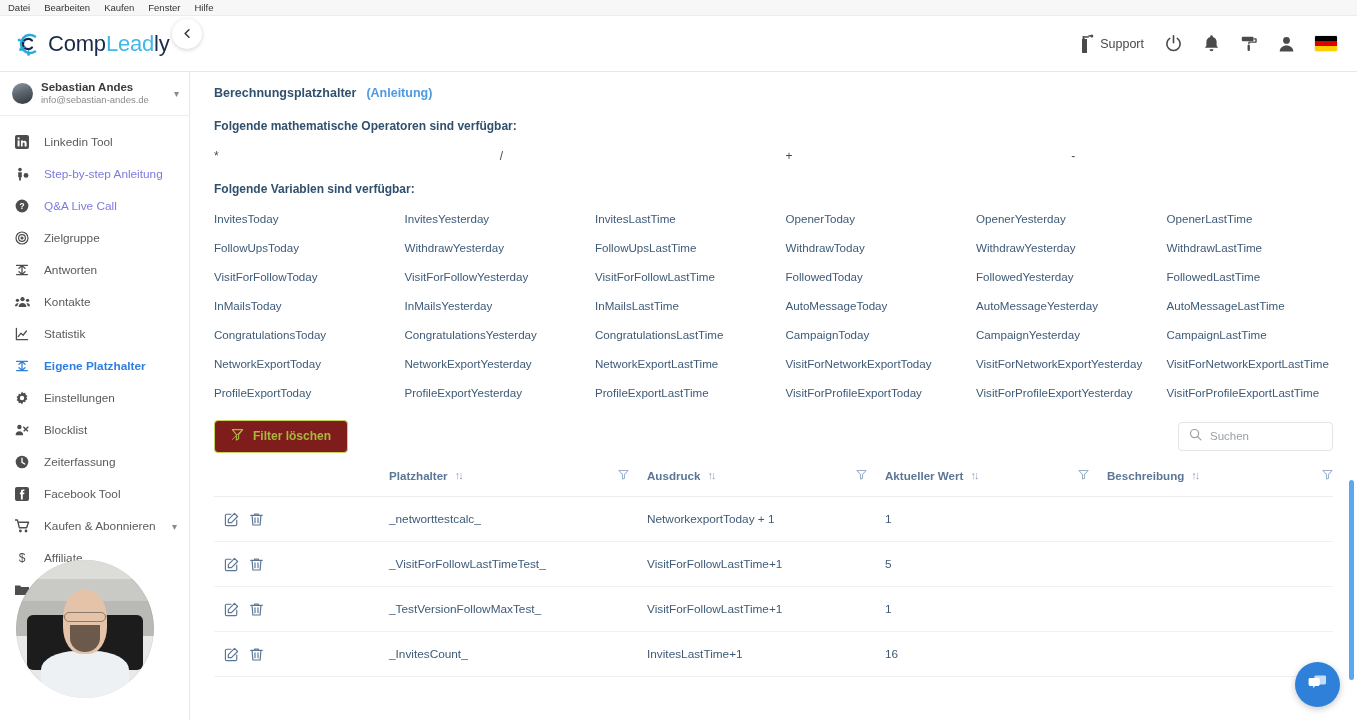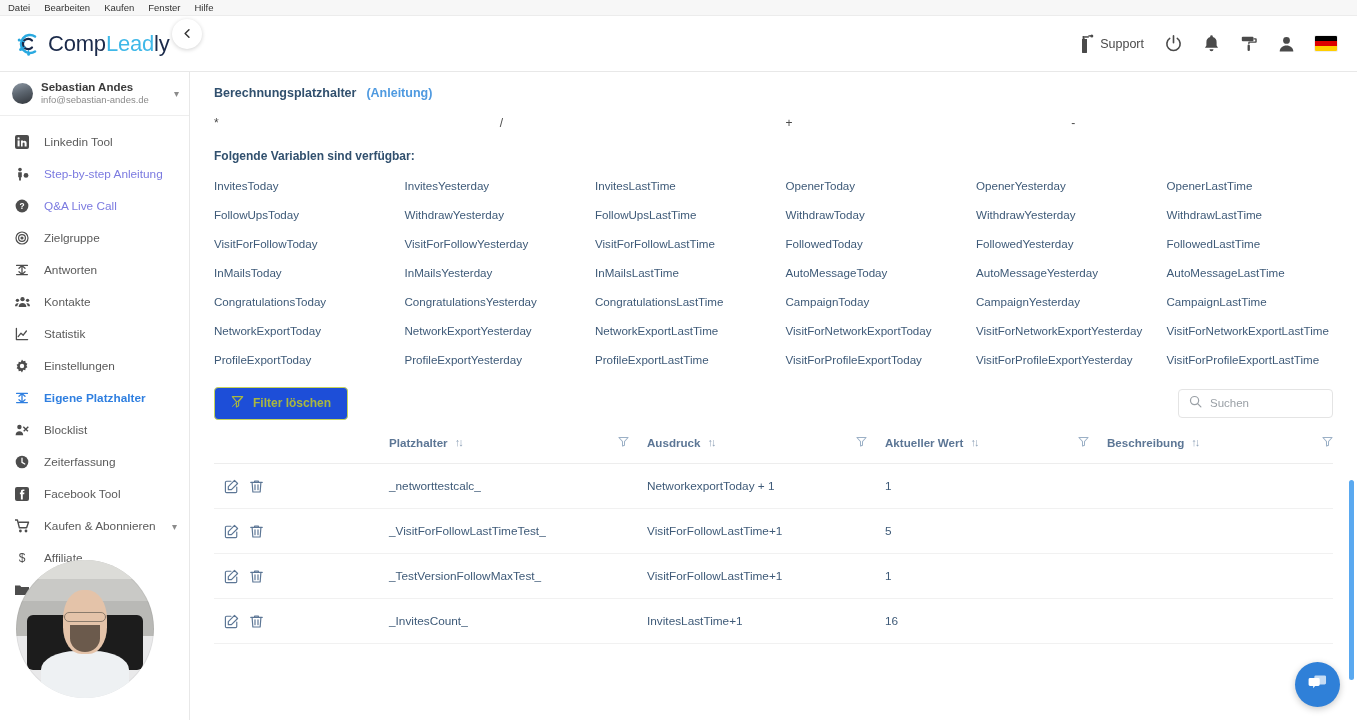--- a/index.html
+++ b/index.html
@@ -120,21 +120,21 @@
 
   .vars { margin-top: 16px; display: grid; grid-template-columns: repeat(6, 1fr); row-gap: 16px; }
   .vars div { font-size: 11.6px; color: #3e5a78; white-space: nowrap; }
 
   .toolbar {
     margin-top: 20px; display: flex; align-items: center;
     padding-right: 24px; height: 34px;
   }
   .btn-filter {
     height: 33px; padding: 0 16px; border: 1px solid #c6d45a; border-radius: 4px;
-    background: #1d4ed8; color: #aab73f; font-size: 12px; font-weight: 700;
+    background: #7f1d1d; color: #aab73f; font-size: 12px; font-weight: 700;
     display: flex; align-items: center; gap: 9px; cursor: pointer;
   }
   .btn-filter svg { width: 13px; height: 13px; }
   .search-box {
     margin-left: auto; width: 155px; height: 29px;
     border: 1px solid #e4e4e4; border-radius: 4px; background: #fff;
     display: flex; align-items: center; gap: 8px; padding: 0 10px;
   }
   .search-box svg { width: 13px; height: 13px; flex: 0 0 13px; color: #9aa0a6; }
   .search-box input {
@@ -360,37 +360,37 @@
       <div class="nav-item">
         <span class="ic">
           <svg width="14" height="14" viewBox="0 0 14 14" fill="none" stroke="#4d4d4d" stroke-width="1.3" stroke-linecap="round" stroke-linejoin="round">
               <path d="M1.4 1.4v11.2h11.2"></path>
               <path d="M3.2 9.6 6 6.2l2.2 2 3.2-4.2"></path>
             </svg>
         </span>
         <span>Statistik</span>
       </div>
 
+      <div class="nav-item active">
+        <span class="ic">
+          <svg width="14" height="14" viewBox="0 0 14 14" fill="none" stroke="#2f7fe0" stroke-width="1.3" stroke-linecap="round">
+              <path d="M1.6 2.4h10.8M7 2.4v9.2M4 5.2 7 2.6l3 2.6M4 8.8 7 11.4l3-2.6M1.6 11.6h10.8"></path>
+            </svg>
+        </span>
+        <span>Eigene Platzhalter</span>
+      </div>
+
       <div class="nav-item">
         <span class="ic">
           <svg width="14" height="14" viewBox="0 0 14 14" fill="#4d4d4d">
               <path d="M7 0.6 8.3 2.2l2-.5.3 2 1.8 1-1 1.8 1 1.8-1.8 1-.3 2-2-.5L7 13.4 5.7 11.8l-2 .5-.3-2-1.8-1 1-1.8-1-1.8 1.8-1 .3-2 2 .5z"></path>
               <circle cx="7" cy="7" r="2.2" fill="#fff"></circle>
             </svg>
         </span>
         <span>Einstellungen</span>
-      </div>
-
-      <div class="nav-item active">
-        <span class="ic">
-          <svg width="14" height="14" viewBox="0 0 14 14" fill="none" stroke="#2f7fe0" stroke-width="1.3" stroke-linecap="round">
-              <path d="M1.6 2.4h10.8M7 2.4v9.2M4 5.2 7 2.6l3 2.6M4 8.8 7 11.4l3-2.6M1.6 11.6h10.8"></path>
-            </svg>
-        </span>
-        <span>Eigene Platzhalter</span>
       </div>
 
       <div class="nav-item">
         <span class="ic">
           <svg width="14" height="14" viewBox="0 0 14 14" fill="#4d4d4d">
               <circle cx="4.4" cy="4" r="2.2"></circle>
               <path d="M.6 12.2c0-2.4 1.7-4 3.8-4s3.8 1.6 3.8 4z"></path>
               <path d="M8.8 3.2 13.4 7.8l-1 1-4.6-4.6z"></path>
               <path d="M13.4 3.2 8.8 7.8l1 1 4.6-4.6z" transform="translate(-0.6,0)"></path>
             </svg>
@@ -459,20 +459,21 @@
       <div class="wc-beard"></div>
     </div>
   </div>
 
   <div class="main">
 
     <div class="sec-title">
       <span>Berechnungsplatzhalter</span><span class="link">(Anleitung)</span>
     </div>
 
+    <div class="sec-sub">Folgende mathematische Operatoren sind verfügbar:</div>
 
     <div class="ops-row">
       <div>*</div>
       <div>/</div>
       <div>+</div>
       <div>-</div>
     </div>
 
     <div class="sec-sub">Folgende Variablen sind verfügbar:</div>
 

